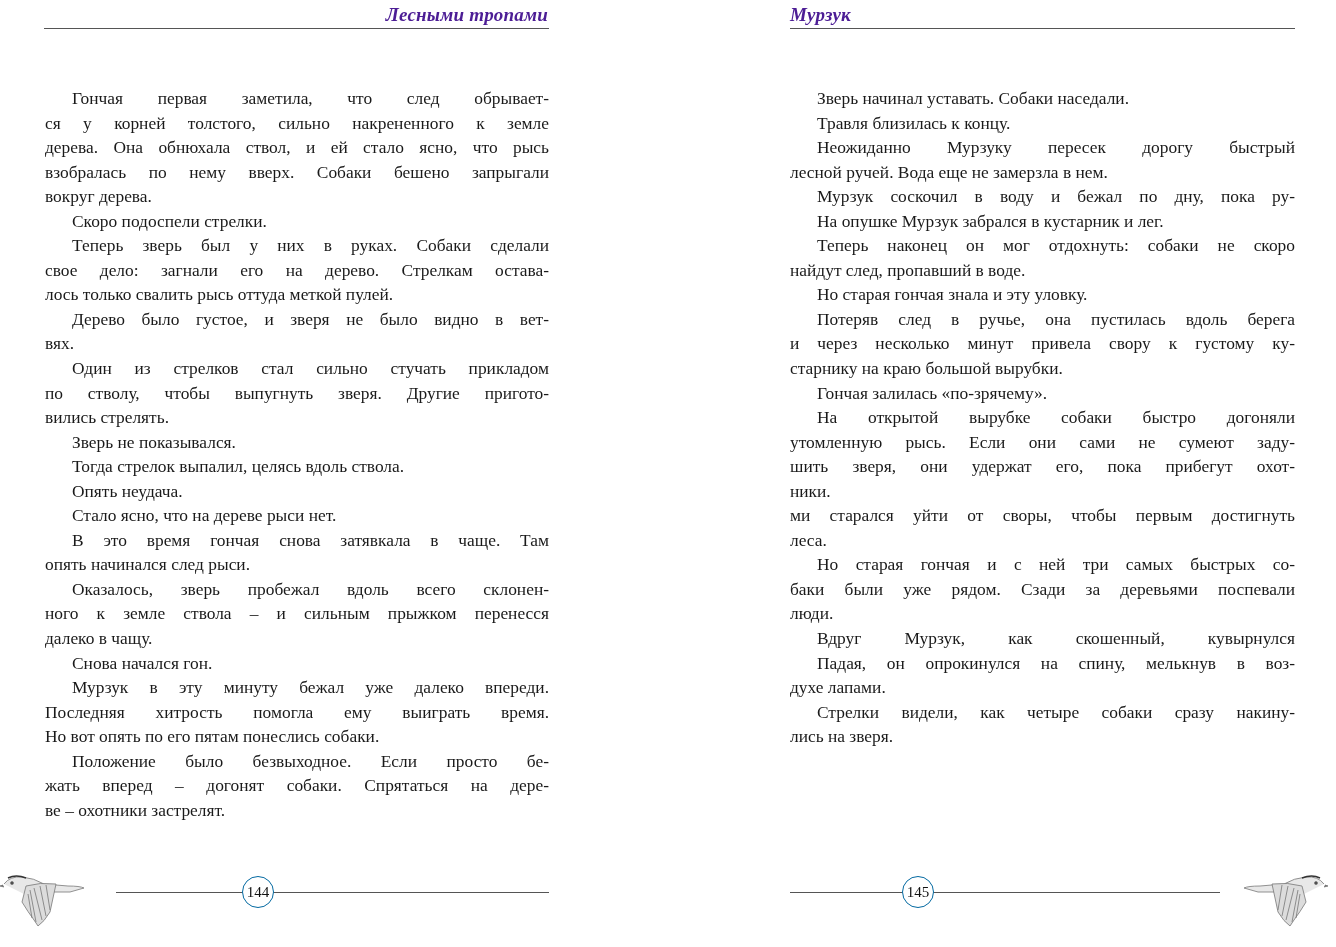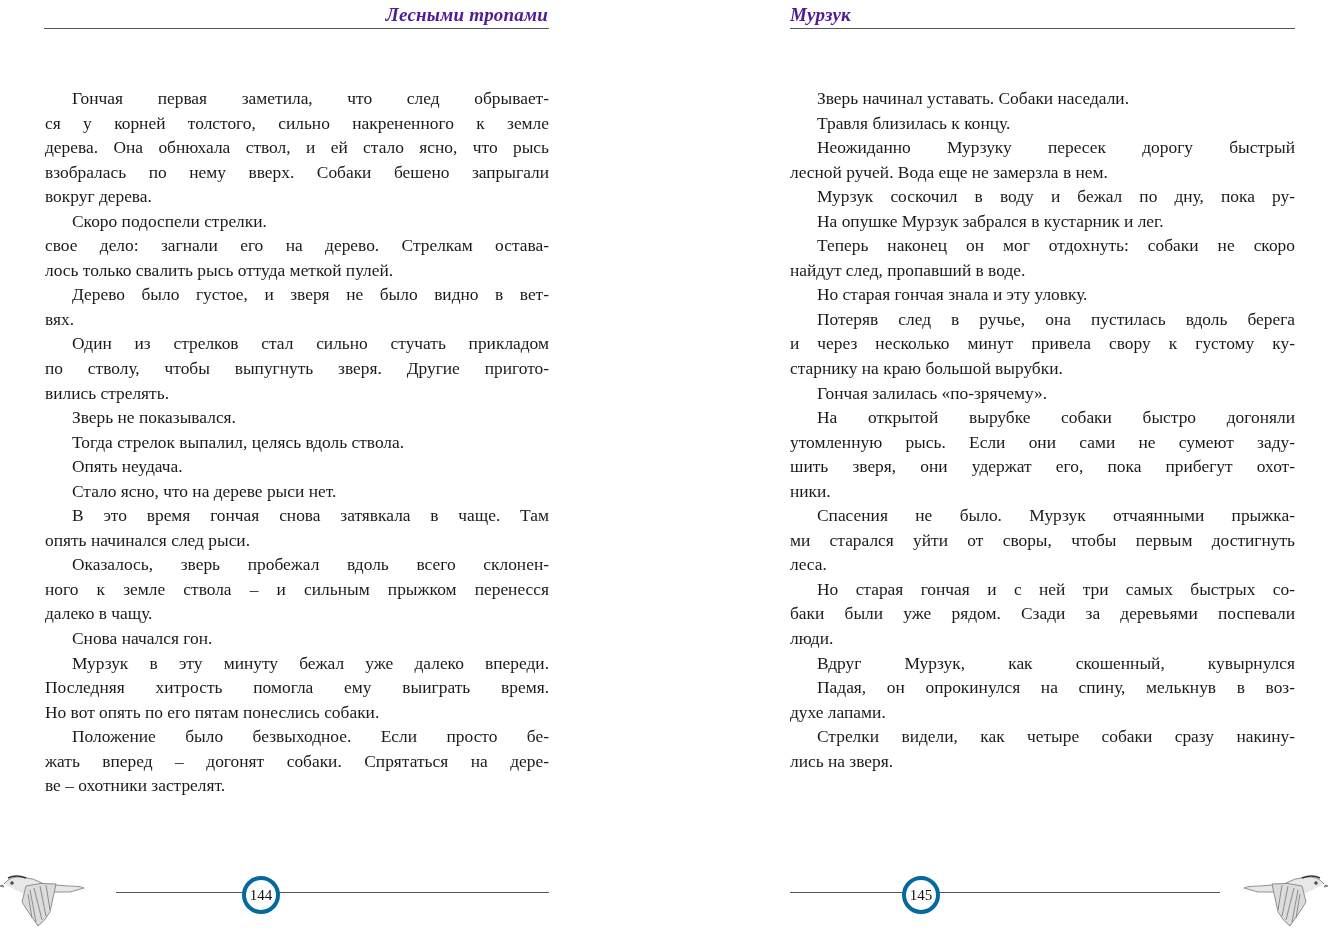--- a/index.html
+++ b/index.html
@@ -15,40 +15,41 @@
   .right .head-rule { left: 122px; width: 505px; }
   .text { position: absolute; top: 86px; font-size: 17.4px; line-height: 24.55px; font-family: Liberation Serif, serif; }
   .left .text { left: 45px; width: 504px; }
   .right .text { left: 122px; width: 505px; }
   .line { display: block; white-space: nowrap; text-align: justify; text-align-last: justify; height: 24.55px; overflow: visible; }
   .line.last { text-align-last: left; }
   .line.indent { padding-left: 27px; }
   .footer-rule { position: absolute; top: 892px; height: 1px; background: #555; }
   .left .footer-rule { left: 116px; width: 433px; }
   .right .footer-rule { left: 122px; width: 430px; }
-  .page-num { position: absolute; top: 876px; width: 30px; height: 30px; border: 4px solid #0369a1; border-radius: 50%; background: #fff; font-family: "Liberation Serif", serif; font-size: 15px; line-height: 30px; text-align: center; color: #111; }
+  .page-num { position: absolute; top: 876px; width: 30px; height: 30px; border: 1px solid #0369a1; border-radius: 50%; background: #fff; font-family: "Liberation Serif", serif; font-size: 15px; line-height: 30px; text-align: center; color: #111; }
   .left .page-num { left: 242px; }
   .right .page-num { left: 234px; }
   .bird { position: absolute; top: 872px; width: 90px; height: 58px; }
   .left .bird { left: 0px; }
   .right .bird { left: 570px; transform: scaleX(-1); }
 </style>
 </head>
 <body>
 
 <div class="page left">
   <div class="running-head">Лесными тропами</div>
   <div class="head-rule"></div>
   <div class="text" id="left-text">
       <span class="line indent">Гончая первая заметила, что след обрывает-</span>
       <span class="line">ся у корней толстого, сильно накрененного к земле</span>
       <span class="line">дерева. Она обнюхала ствол, и ей стало ясно, что рысь</span>
       <span class="line">взобралась по нему вверх. Собаки бешено запрыгали</span>
       <span class="line last">вокруг дерева.</span>
       <span class="line indent last">Скоро подоспели стрелки.</span>
+      <span class="line indent">Теперь зверь был у них в руках. Собаки сделали</span>
       <span class="line">свое дело: загнали его на дерево. Стрелкам остава-</span>
       <span class="line last">лось только свалить рысь оттуда меткой пулей.</span>
       <span class="line indent">Дерево было густое, и зверя не было видно в вет-</span>
       <span class="line last">вях.</span>
       <span class="line indent">Один из стрелков стал сильно стучать прикладом</span>
       <span class="line">по стволу, чтобы выпугнуть зверя. Другие пригото-</span>
       <span class="line last">вились стрелять.</span>
       <span class="line indent last">Зверь не показывался.</span>
       <span class="line indent last">Тогда стрелок выпалил, целясь вдоль ствола.</span>
       <span class="line indent last">Опять неудача.</span>
@@ -94,21 +95,20 @@
       <span class="line last">найдут след, пропавший в воде.</span>
       <span class="line indent last">Но старая гончая знала и эту уловку.</span>
       <span class="line indent">Потеряв след в ручье, она пустилась вдоль берега</span>
       <span class="line">и через несколько минут привела свору к густому ку-</span>
       <span class="line last">старнику на краю большой вырубки.</span>
       <span class="line indent last">Гончая залилась «по-зрячему».</span>
       <span class="line indent">На открытой вырубке собаки быстро догоняли</span>
       <span class="line">утомленную рысь. Если они сами не сумеют заду-</span>
       <span class="line">шить зверя, они удержат его, пока прибегут охот-</span>
       <span class="line last">ники.</span>
-      <span class="line indent">Спасения не было. Мурзук отчаянными прыжка-</span>
       <span class="line">ми старался уйти от своры, чтобы первым достигнуть</span>
       <span class="line last">леса.</span>
       <span class="line indent">Но старая гончая и с ней три самых быстрых со-</span>
       <span class="line">баки были уже рядом. Сзади за деревьями поспевали</span>
       <span class="line last">люди.</span>
       <span class="line indent">Вдруг Мурзук, как скошенный, кувырнулся</span>
       <span class="line indent">Падая, он опрокинулся на спину, мелькнув в воз-</span>
       <span class="line last">духе лапами.</span>
       <span class="line indent">Стрелки видели, как четыре собаки сразу накину-</span>
       <span class="line last">лись на зверя.</span>

